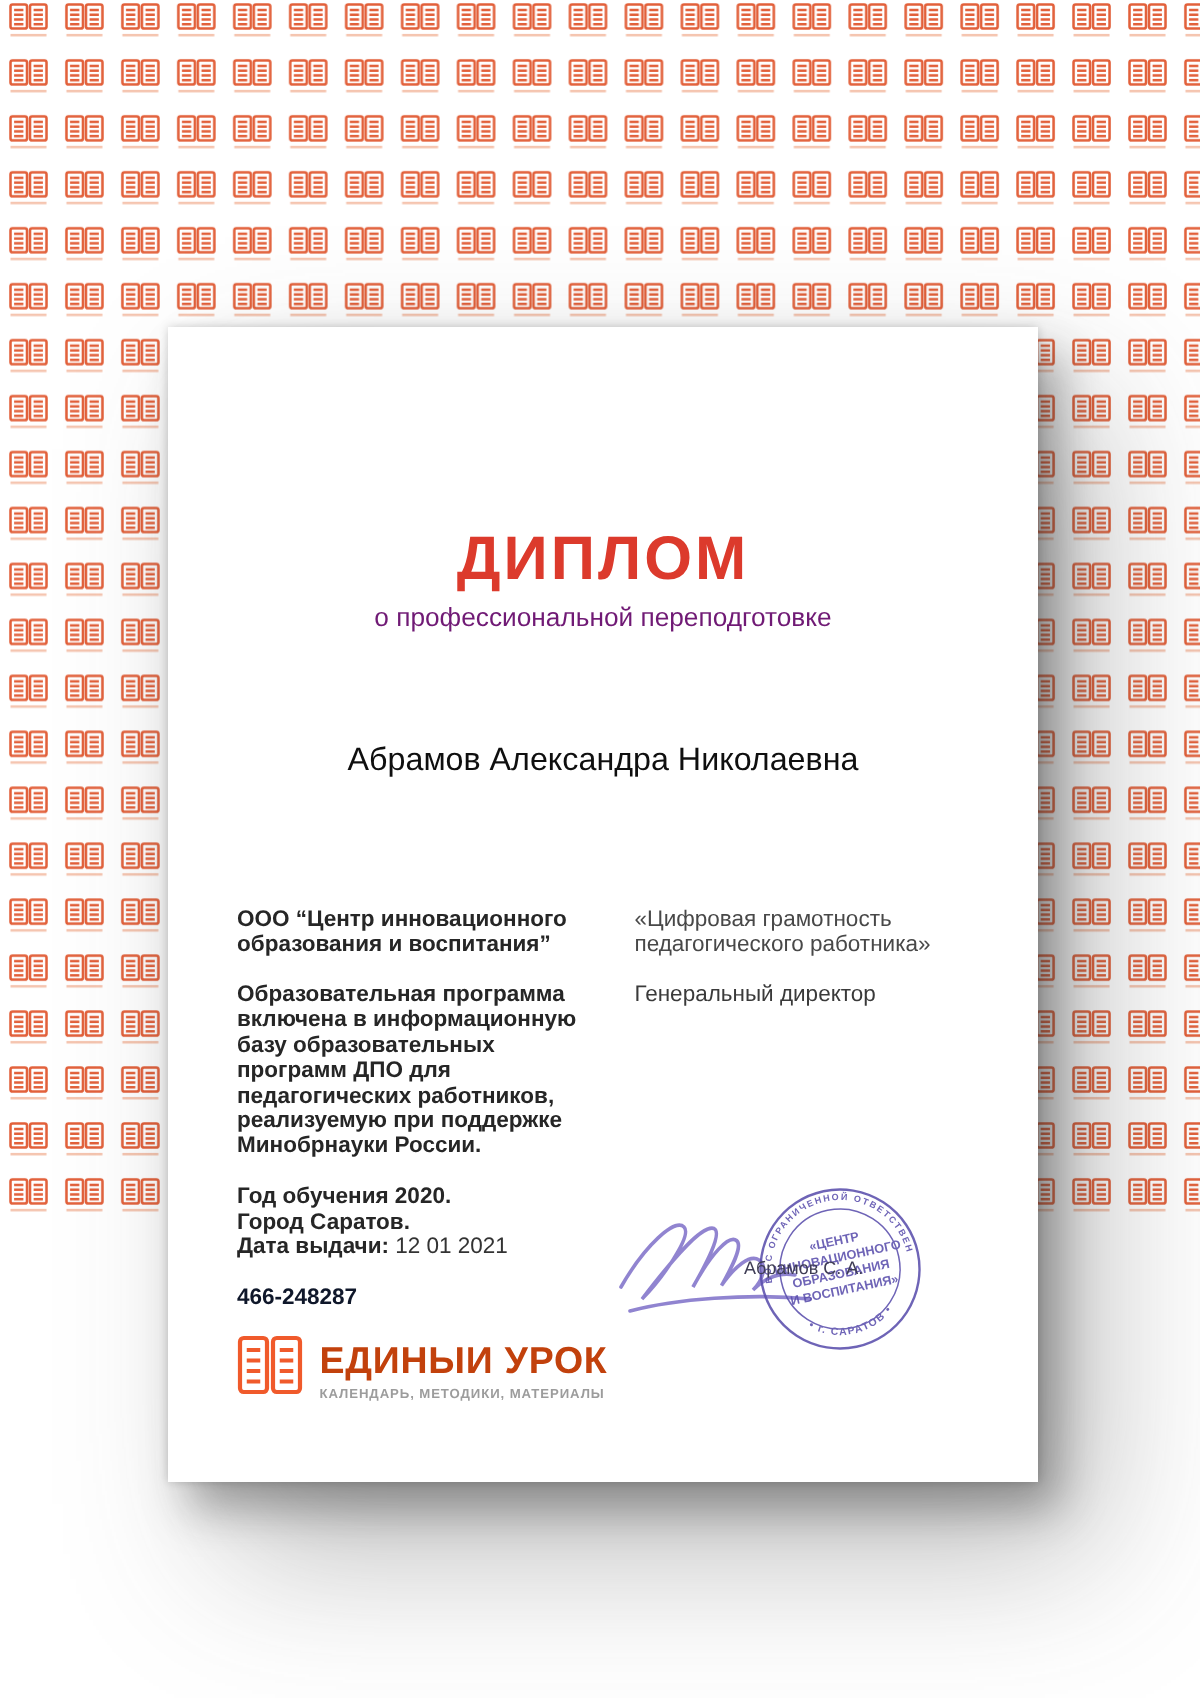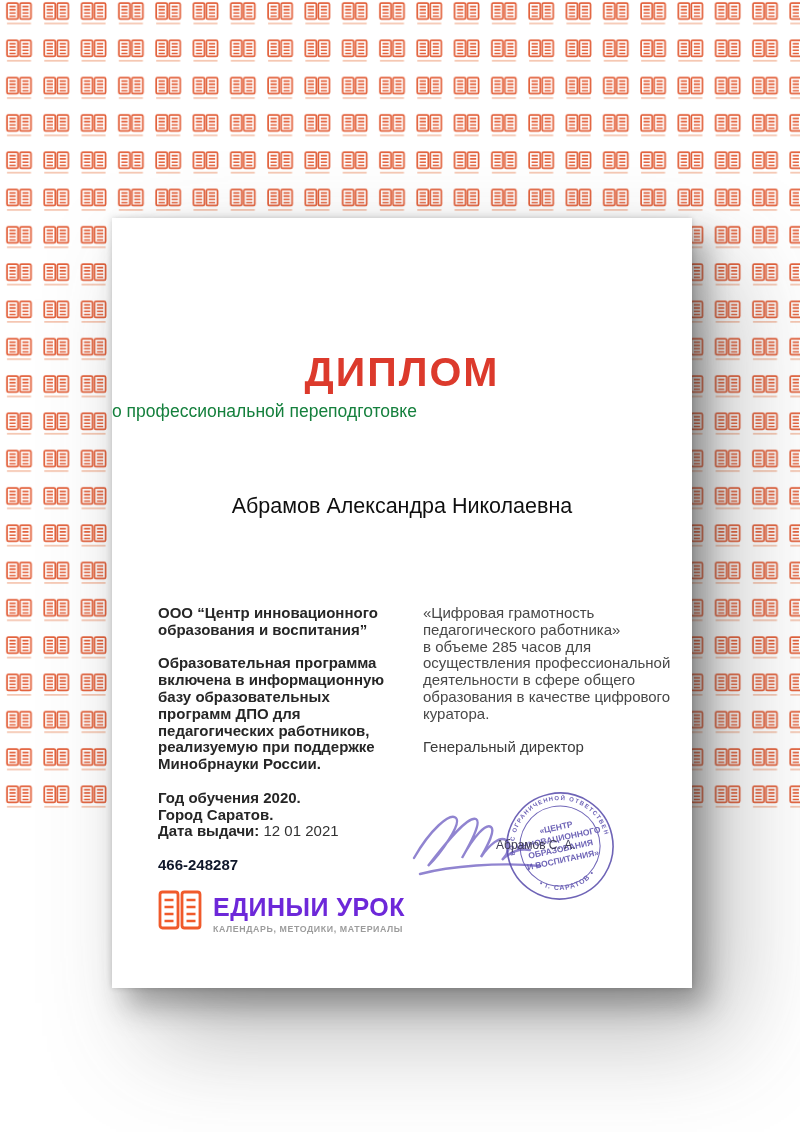--- a/index.html
+++ b/index.html
@@ -12,41 +12,41 @@
   .cert-page{
     position:absolute;left:112px;top:218px;width:580px;height:770px;
     background:#ffffff;
     box-shadow:0 0 6px rgba(0,0,0,.18), 14px 18px 28px rgba(40,40,40,.38), 38px 48px 95px rgba(70,70,70,.35);
   }
   .cert-title{
     position:absolute;left:0;right:0;top:134px;text-align:center;
     font-size:41px;font-weight:bold;letter-spacing:2px;color:#dc3a2c;line-height:1;
   }
   .cert-subtitle{
-    position:absolute;left:0;right:0;top:183px;text-align:left;
-    font-size:17.5px;color:#15803d;
+    position:absolute;left:0;right:0;top:183px;text-align:center;
+    font-size:17.5px;color:#701a75;
   }
   .recipient-name{
     position:absolute;left:0;right:0;top:276px;text-align:center;
     font-size:21.5px;color:#0f0f0f;
   }
   .col{position:absolute;top:387px;font-size:15px;line-height:16.8px;}
   .col p{margin:0 0 16.8px 0;}
   .col-left{left:46px;width:247px;color:#262626;font-weight:bold;}
   .col-right{left:311px;width:250px;color:#484848;font-weight:normal;}
   .date-value{font-weight:normal;color:#333;}
   .serial{font-weight:bold;color:#0f172a;}
   .signer-title{margin:0;color:#3a3a3a;}
   .signer-name{
     position:absolute;left:384px;top:620px;font-size:12px;color:#3f3d55;
   }
   .signature-svg{position:absolute;left:298px;top:578px;pointer-events:none;}
   .stamp-svg{position:absolute;left:390px;top:570px;opacity:.88;}
   .logo-block{position:absolute;left:46px;top:670px;display:flex;align-items:flex-start;gap:11px;}
-  .logo-text-main{font-size:25px;font-weight:bold;color:#6d28d9;letter-spacing:.5px;line-height:1.1;margin-top:6px;}
+  .logo-text-main{font-size:25px;font-weight:bold;color:#c2410c;letter-spacing:.5px;line-height:1.1;margin-top:6px;}
   .logo-text-sub{font-size:8.8px;font-weight:bold;color:#9c9c9c;letter-spacing:.6px;margin-top:2px;}
 </style>
 </head>
 <body>
 
 <div class="stage">
 
   <div class="pattern-wrap">
     <svg width="800" height="822" xmlns="http://www.w3.org/2000/svg">
       <defs>
@@ -77,21 +77,20 @@
         <span>Город Саратов.</span><br>
         <span>Дата выдачи:</span>
         <span class="date-value">12 01 2021</span>
       </p>
       <p class="serial">466-248287</p>
     </div>
 
     <div class="col col-right">
       <p>
         <span>«Цифровая грамотность педагогического работника»</span><br>
-        <span>в объеме 285 часов для осуществления профессиональной деятельности в сфере общего образования в качестве цифрового куратора.</span>
       </p>
       <p class="signer-title">Генеральный директор</p>
     </div>
 
     <svg class="signature-svg" width="160" height="95" viewBox="0 0 160 95">
       <g fill="none" stroke="#8577cb" stroke-width="2.4" stroke-linecap="round" opacity="0.9">
         <path d="M4,62 C20,34 40,16 46,22 C52,28 30,58 18,70 C38,44 58,20 66,23 C72,26 60,48 52,62 C64,40 76,27 81,31 C86,35 76,52 71,61 C80,48 90,40 96,44 C102,48 98,58 92,64 C100,56 110,52 120,54"></path>
         <path d="M10,78 C40,70 90,66 130,70"></path>
       </g>
     </svg>

